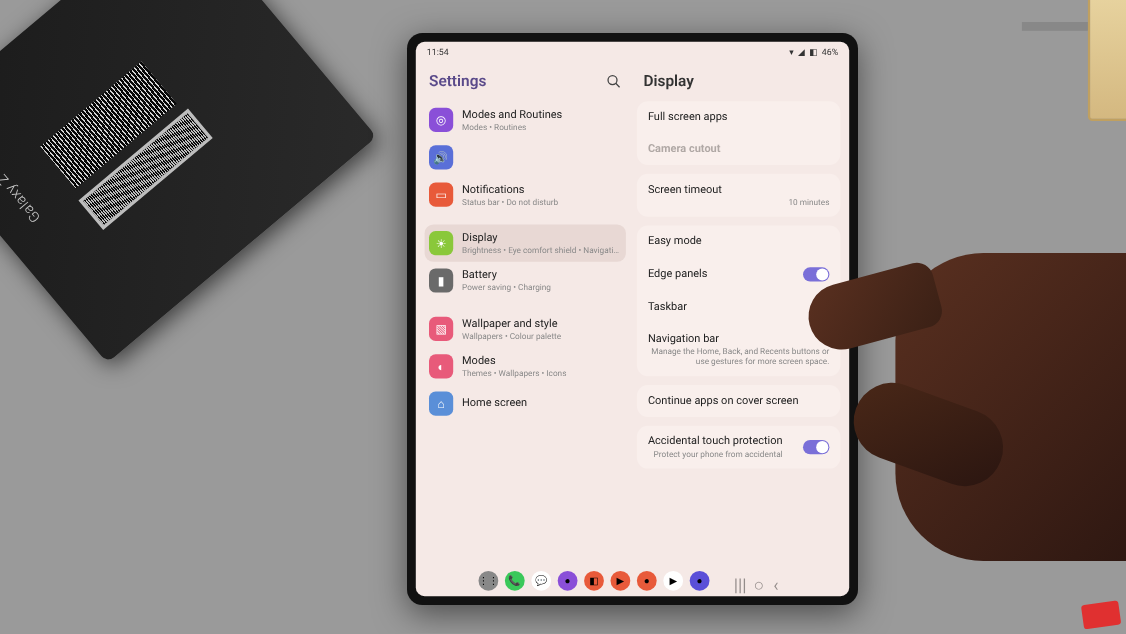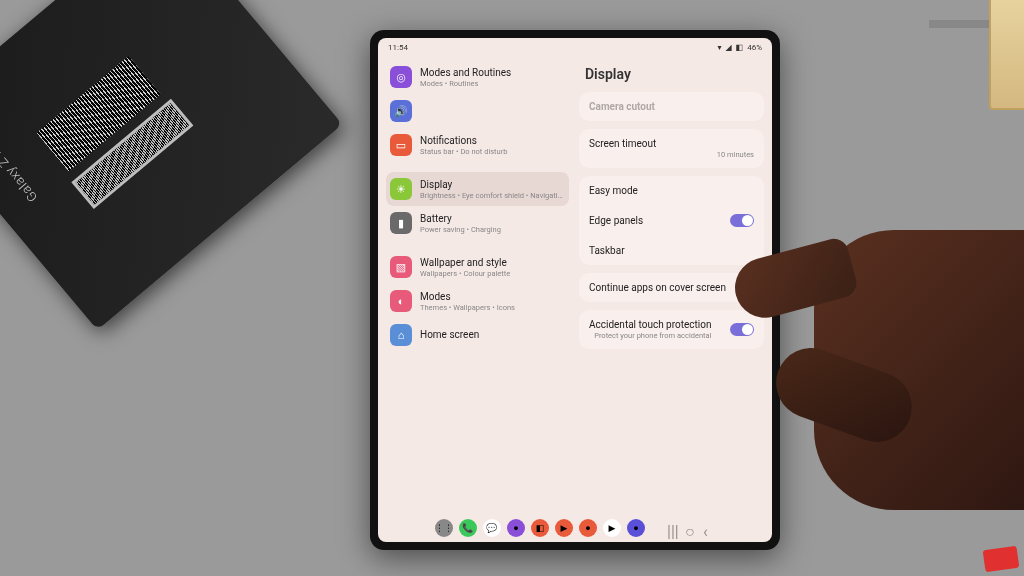--- a/index.html
+++ b/index.html
@@ -289,20 +289,27 @@
       <div class="status-right">
         <span>▾</span>
         <span>◢</span>
         <span>◧</span>
         <span>46%</span>
       </div>
     </div>
 
     <div class="main-area">
       <div class="left-pane">
+        <div class="pane-header">
+          <span class="pane-title">Settings</span>
+          <svg class="search-ic" viewBox="0 0 24 24" fill="none" stroke="#444" stroke-width="2">
+              <circle cx="10" cy="10" r="7"></circle>
+              <line x1="15" y1="15" x2="21" y2="21"></line>
+            </svg>
+        </div>
         <div id="settings-list">
             <div class="settings-item">
               <div class="s-icon" style="background: rgb(138, 79, 216);">◎</div>
               <div class="s-text">
                 <div class="s-title">Modes and Routines</div>
                 <div class="s-sub">Modes • Routines</div>
               </div>
             </div>
             <div class="settings-item">
               <div class="s-icon" style="background: rgb(90, 111, 216);">🔊</div>
@@ -350,20 +357,25 @@
                 <div class="s-title">Home screen</div>
               </div>
             </div>
           </div>
       </div>
 
       <div class="right-pane">
         <div class="pane-title-right">Display</div>
         <div id="cards">
             <div class="card">
+              <div class="card-item">
+                <div>
+                  <div>Full screen apps</div>
+                </div>
+              </div>
               <div class="card-item disabled">
                 <div>
                   <div>Camera cutout</div>
                 </div>
               </div>
             </div>
             <div class="card">
               <div class="card-item">
                 <div>
                   <div>Screen timeout</div>
@@ -379,20 +391,26 @@
               </div>
               <div class="card-item with-toggle">
                 <div>
                   <div>Edge panels</div>
                 </div>
                 <div class="toggle"></div>
               </div>
               <div class="card-item">
                 <div>
                   <div>Taskbar</div>
+                </div>
+              </div>
+              <div class="card-item">
+                <div>
+                  <div>Navigation bar</div>
+                  <div class="sub">Manage the Home, Back, and Recents buttons or use gestures for more screen space.</div>
                 </div>
               </div>
             </div>
             <div class="card">
               <div class="card-item">
                 <div>
                   <div>Continue apps on cover screen</div>
                 </div>
               </div>
             </div>

